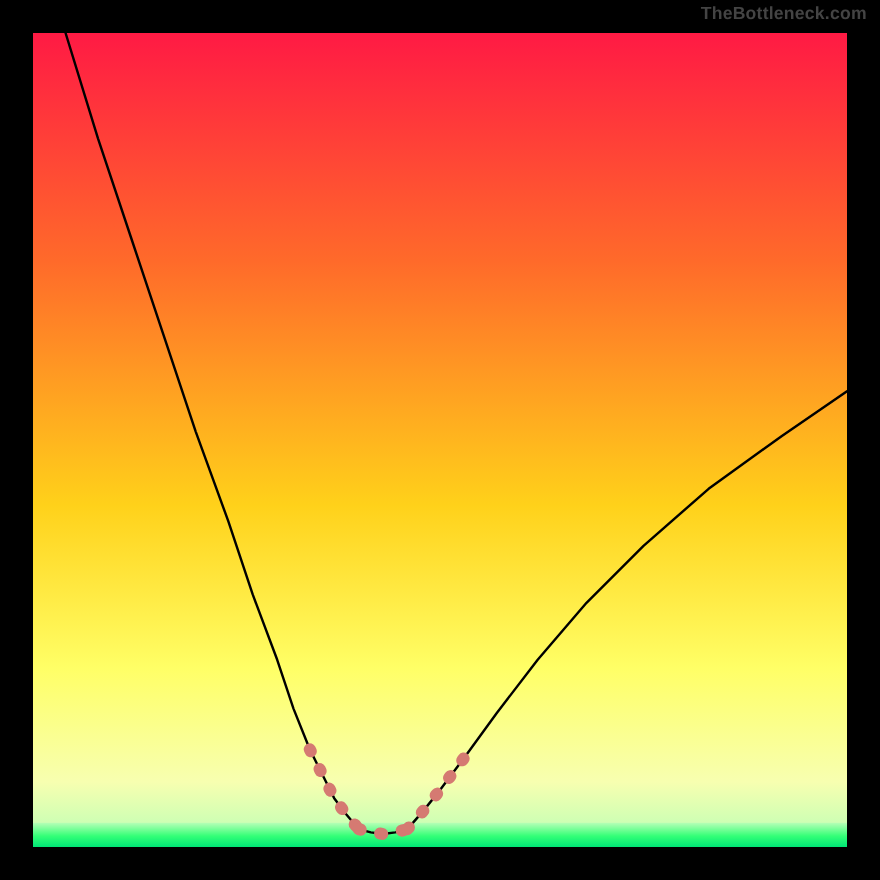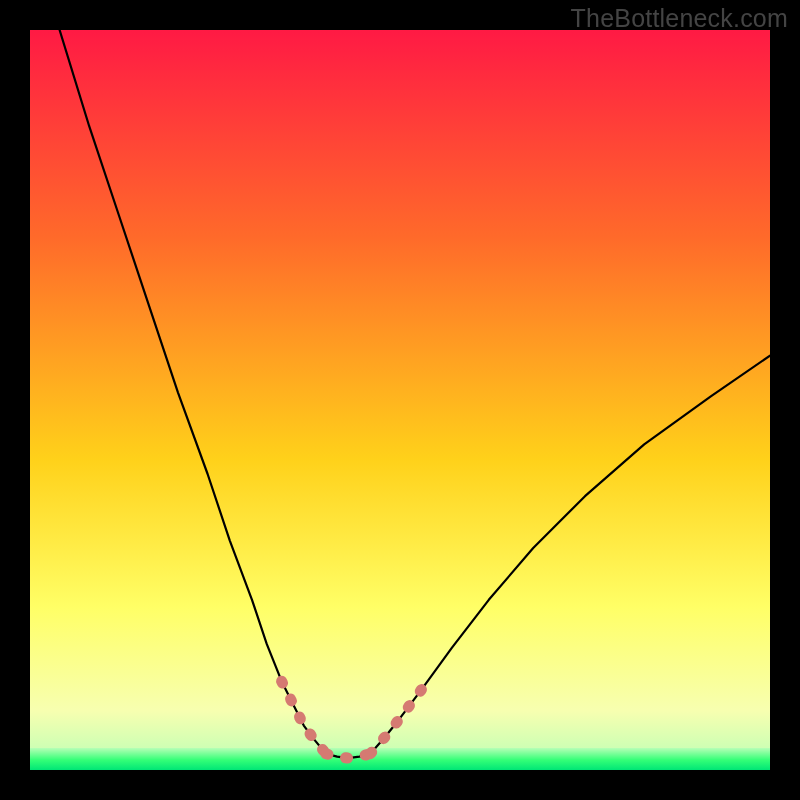--- a/index.html
+++ b/index.html
@@ -15,22 +15,22 @@
     position: relative;
     width: 800px;
     height: 800px;
     background: #000;
   }
   .watermark {
     position: absolute;
     top: 4px;
     right: 12px;
     color: #444;
-    font-size: 25px;
-    font-weight: 400;
+    font-size: 16px;
+    font-weight: 700;
     letter-spacing: 0.2px;
     z-index: 5;
   }
   .plot {
     position: absolute;
     left: 30px;
     top: 30px;
     width: 740px;
     height: 740px;
     overflow: hidden;

